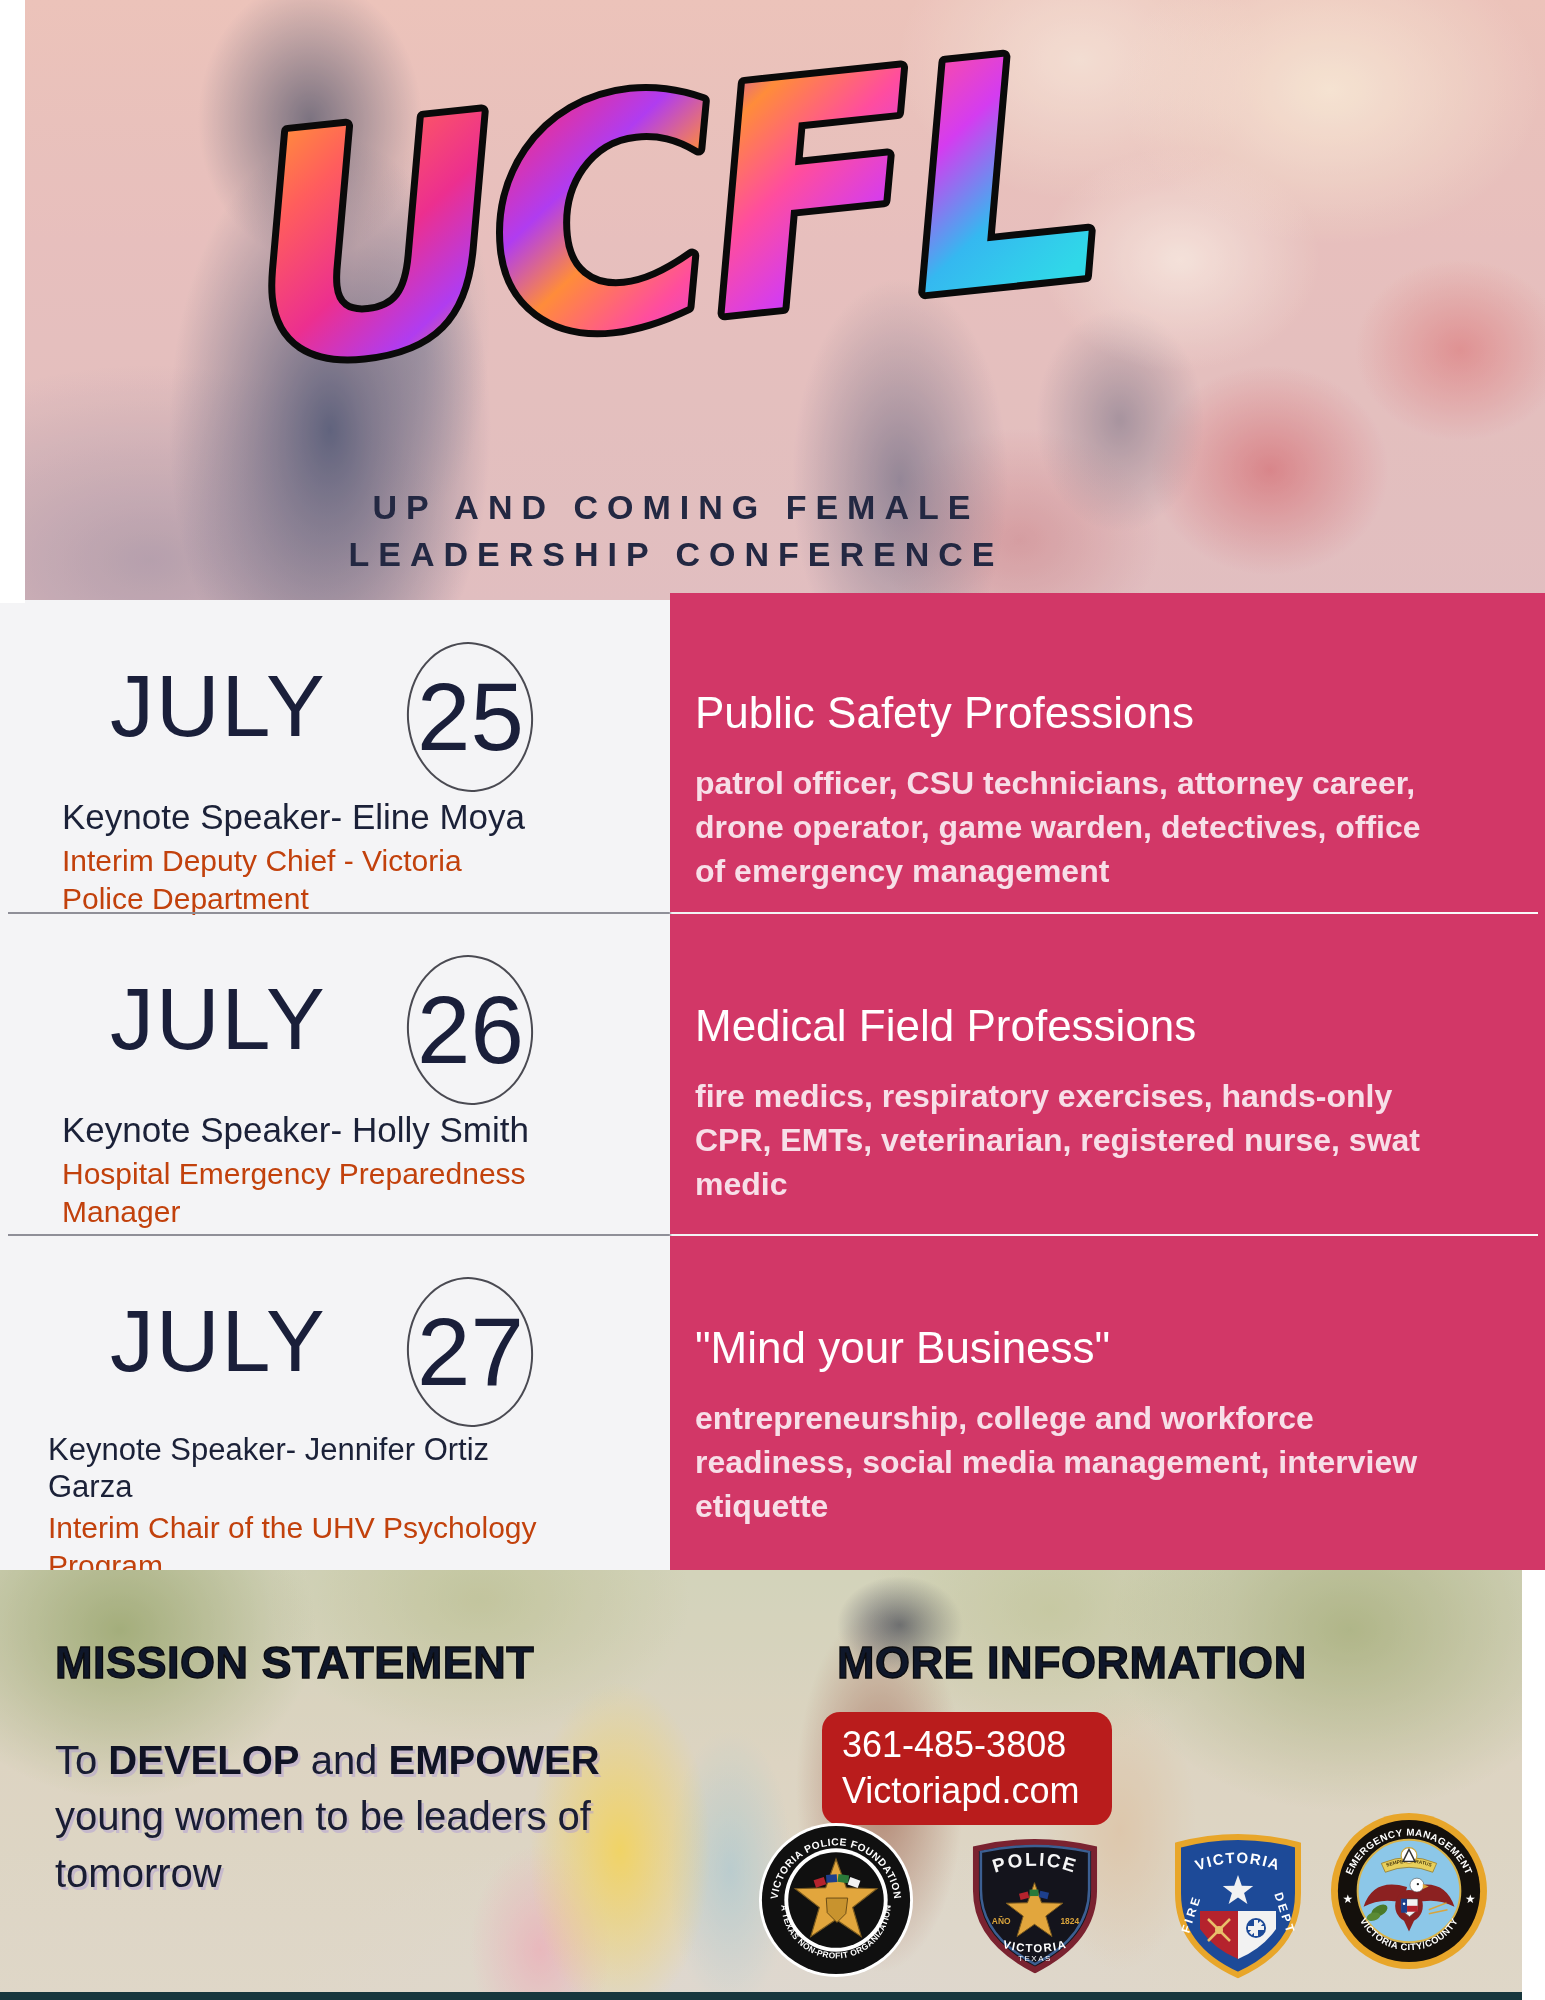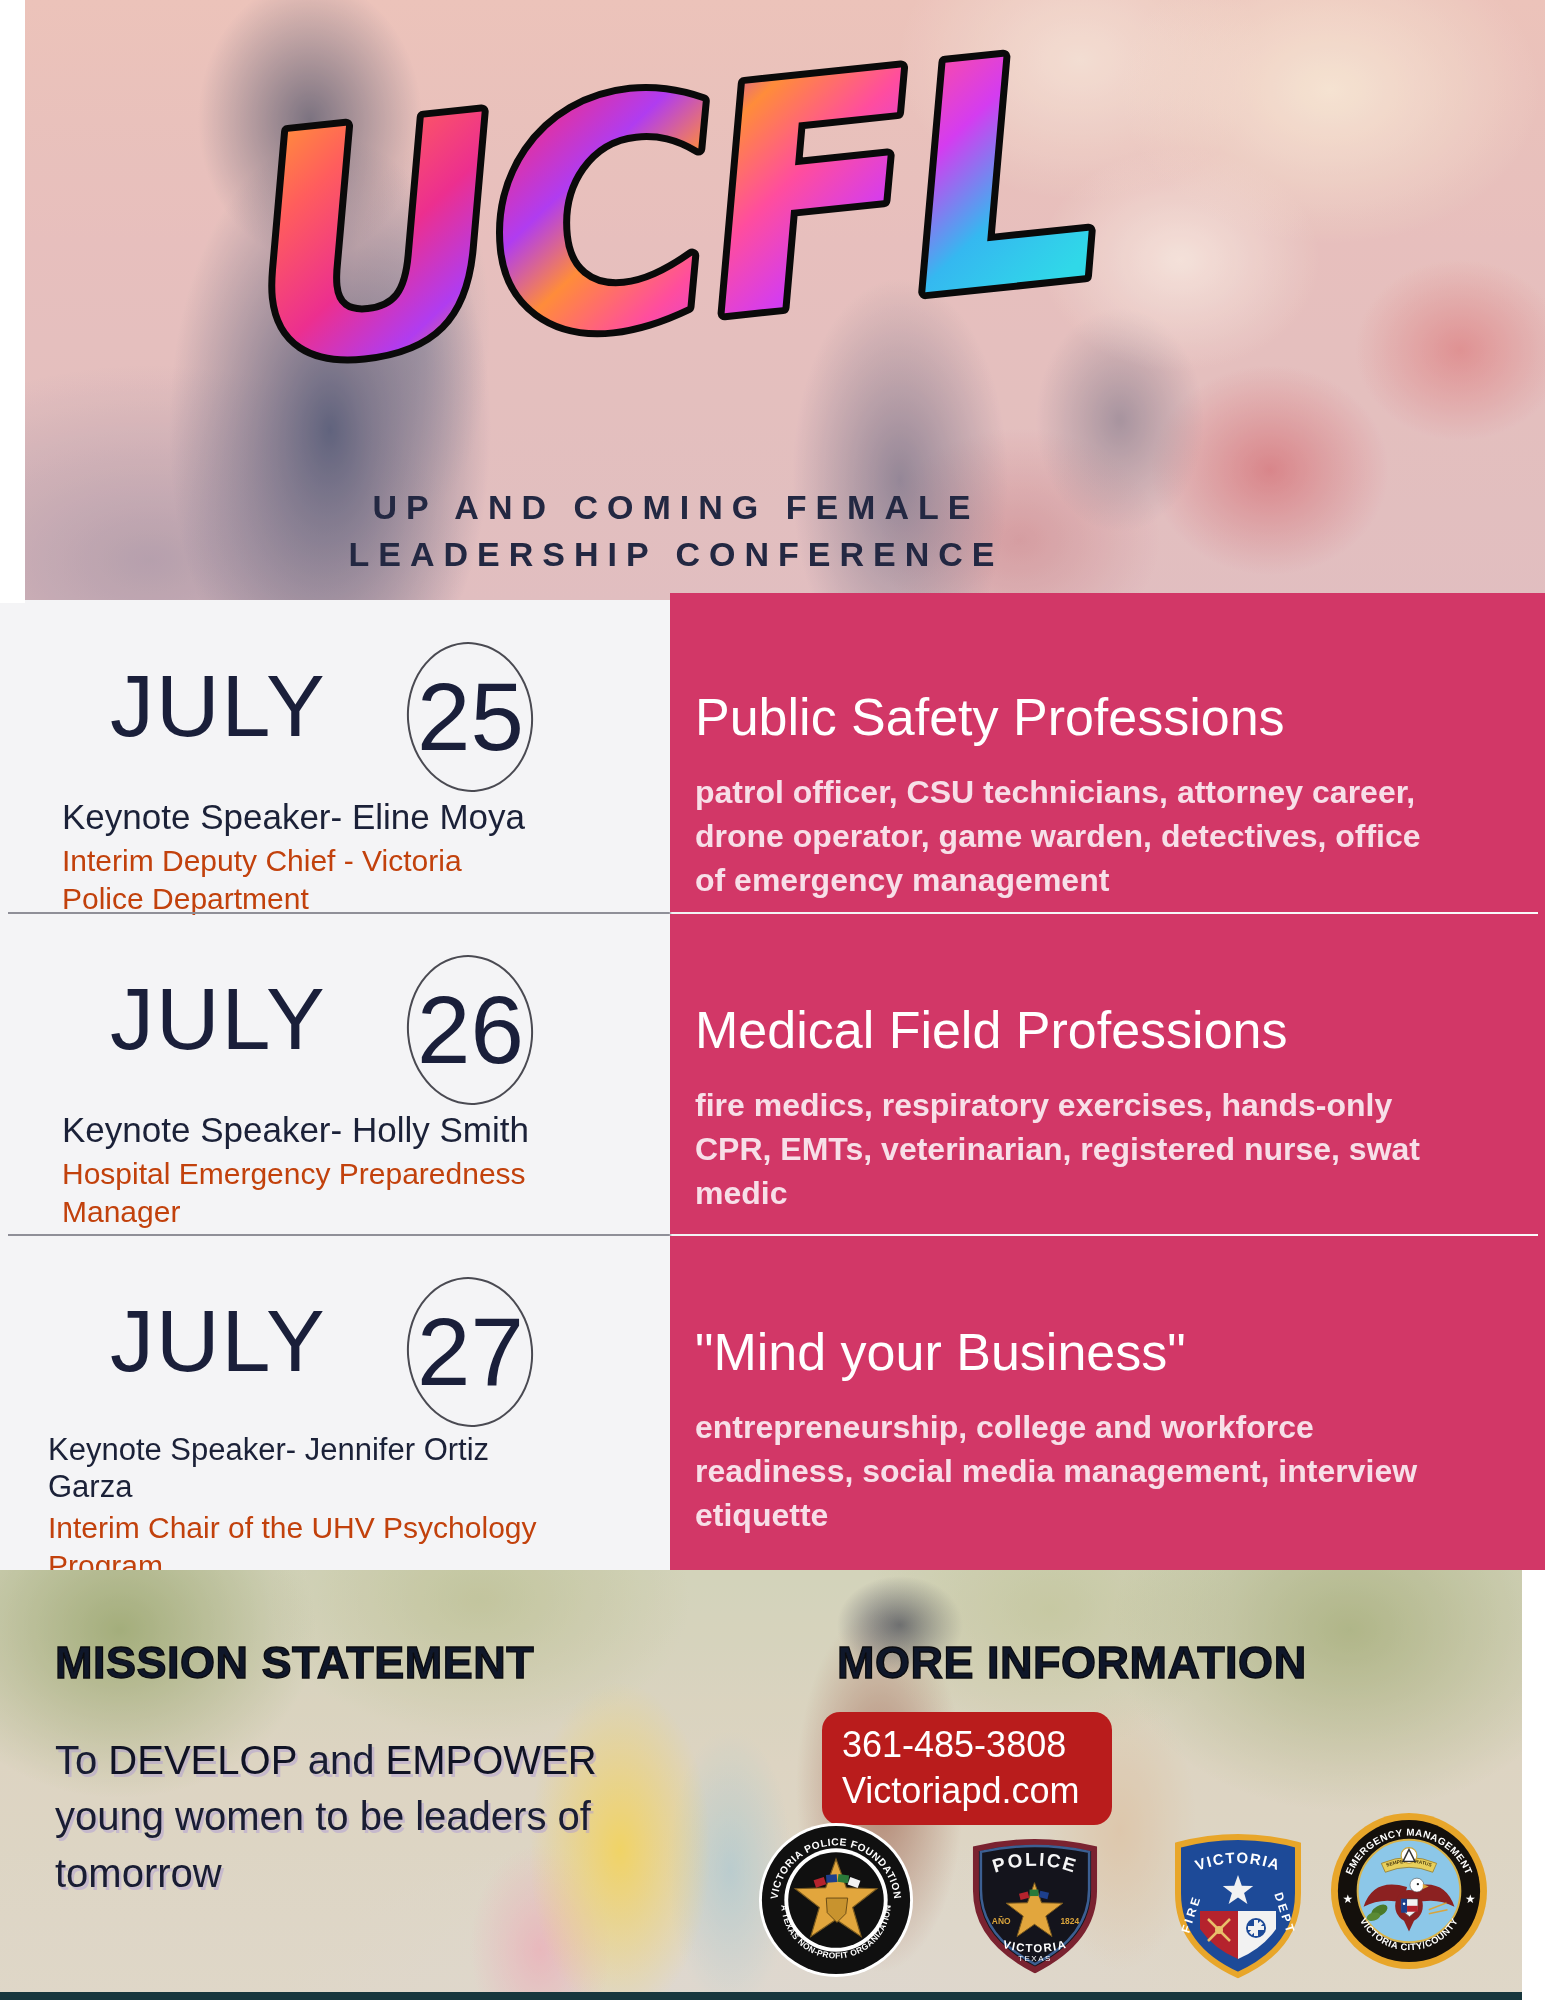--- a/index.html
+++ b/index.html
@@ -38,21 +38,21 @@
     color:#1a1f3a;line-height:1;}
   .date-circle{position:absolute;left:407px;top:42px;width:122px;height:146px;border:2px solid #4a4a52;
     border-radius:50%;transform:rotate(-5deg);display:flex;align-items:center;justify-content:center;}
   .day-number{font-size:96px;font-weight:400;color:#1a1f3a;transform:rotate(5deg);}
   .speaker-block{position:absolute;left:62px;top:196px;width:470px;}
   .row3 .speaker-block{left:48px;width:495px;}
   .speaker{font-size:35px;font-weight:500;color:#1b2138;line-height:1.2;}
   .row3 .speaker{font-size:31px;}
   .speaker-title{font-size:30px;font-weight:400;color:#c2410c;line-height:1.25;margin-top:4px;}
   .topic-block{position:absolute;left:695px;top:88px;width:760px;}
-  .topic-title{font-size:52px;font-weight:500;color:#ffffff;line-height:1.15;}
+  .topic-title{font-size:44px;font-weight:500;color:#ffffff;line-height:1.15;}
   .topic-details{font-size:32px;font-weight:700;color:#f7dfe8;line-height:1.38;margin-top:22px;max-width:750px;}
   .sep{position:absolute;left:8px;width:1530px;height:2px;z-index:4;
     background:linear-gradient(to right,#8f8f98 0,#8f8f98 43.2%,#f2f2f4 43.4%,#f9f9fb 100%);}
   .sep1{top:912px;} .sep2{top:1234px;}
 
   
   .bottom-photo{position:absolute;left:0;top:1570px;width:1522px;height:430px;overflow:hidden;
     background:
       radial-gradient(ellipse 280px 240px at 120px 60px, rgba(125,145,75,0.8), transparent 70%),
       radial-gradient(ellipse 300px 200px at 480px 30px, rgba(165,175,115,0.6), transparent 70%),
@@ -69,21 +69,21 @@
   .bottom-photo::after{content:"";position:absolute;inset:0;background:rgba(247,233,221,0.22);}
   .white-strip-right{position:absolute;left:1522px;top:1570px;width:23px;height:430px;background:#fff;}
   .bottom-strip{position:absolute;left:0;top:1992px;width:1522px;height:8px;background:#17363d;z-index:6;}
 
   
   .big-heading{margin:0;font-size:45px;font-weight:900;letter-spacing:0.5px;color:#0f172a;
     -webkit-text-stroke:1.3px #0b0b0e;line-height:1.1;}
   .mission{position:absolute;left:55px;top:1638px;width:600px;z-index:5;}
   .mission p{margin:44px 0 0 0;font-size:40px;line-height:1.42;color:#191d33;width:560px;
     text-shadow:2.5px 2.5px 0 rgba(170,150,215,0.45);}
-  .mission b{font-weight:400;color:#101325;}
+  .mission b{font-weight:700;color:#101325;}
   .more-info{position:absolute;left:837px;top:1638px;z-index:5;}
   .contact-box{margin:24px 0 0 -15px;width:250px;background:#b91c1c;border-radius:18px;
     padding:10px 20px;color:#ffffff;font-size:36px;line-height:1.3;}
 
   
   .badge{position:absolute;z-index:5;}
   .badge-foundation{left:758px;top:1822px;}
   .badge-police{left:968px;top:1831px;}
   .badge-fire{left:1168px;top:1823px;}
   .badge-em{left:1330px;top:1812px;}

